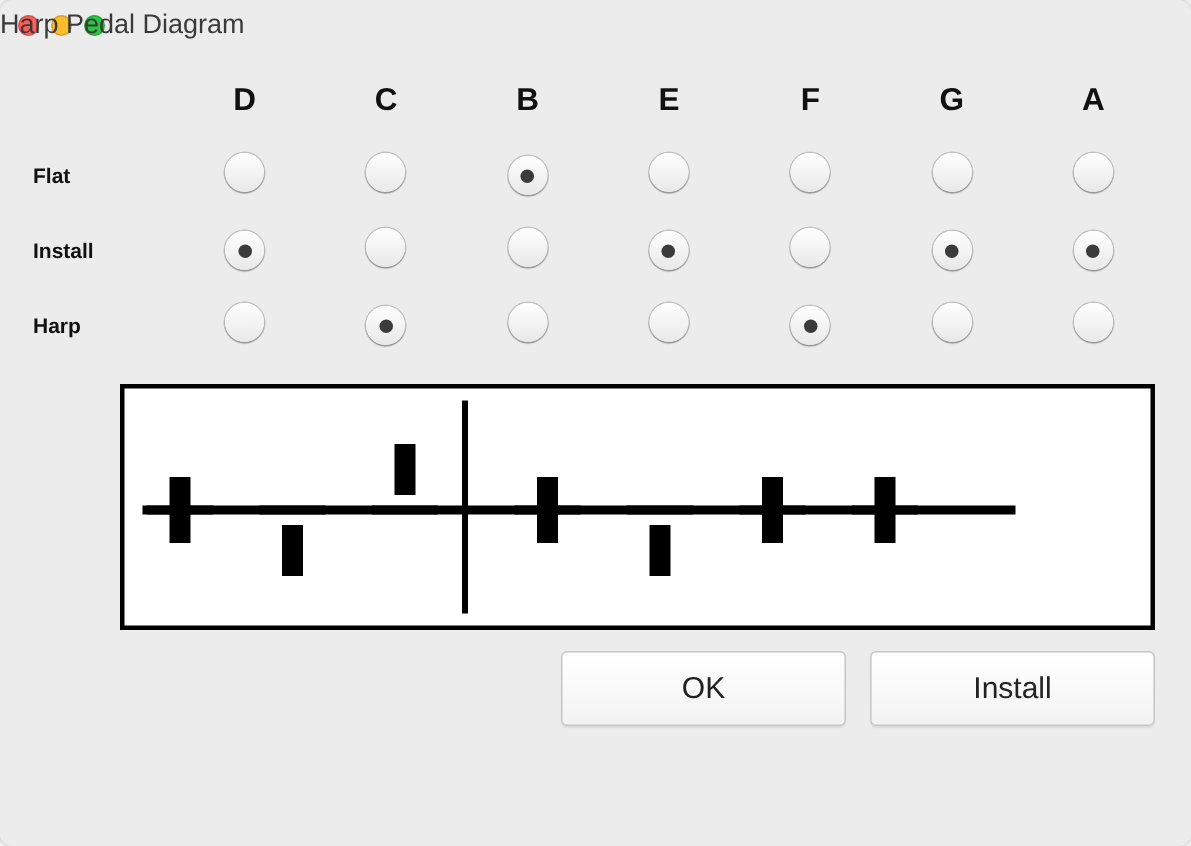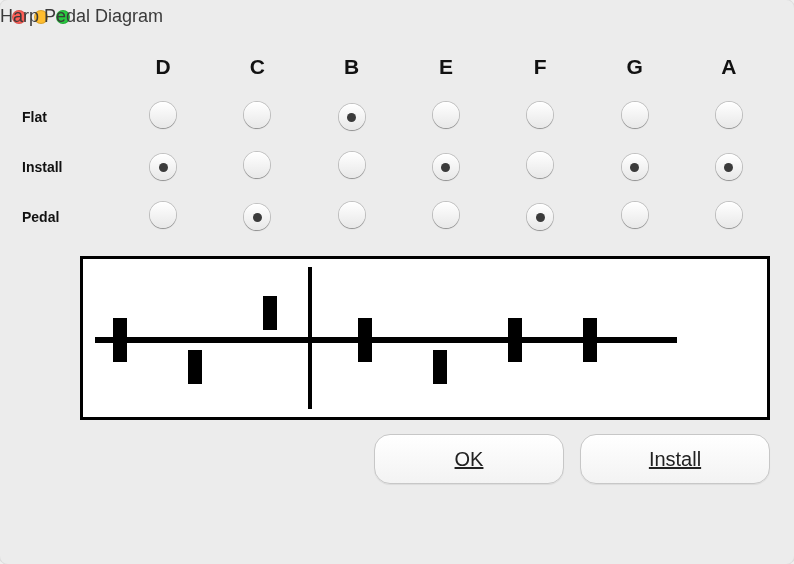--- a/index.html
+++ b/index.html
@@ -112,28 +112,27 @@
   .buttons {
     display: flex;
     justify-content: flex-end;
     gap: 16px;
     margin-top: 14px;
     padding-right: 6px;
   }
   .btn {
     width: 190px;
     height: 50px;
-    border-radius: 16px;
+    border-radius: 4px;
     border: 1px solid #c7c7c7;
     background: linear-gradient(#ffffff,#f3f3f3);
     font-size: 20px;
     color: #222;
     box-shadow: 0 1px 1px rgba(0,0,0,0.07);
     cursor: pointer;
-    text-decoration: underline;
   }
 
   
   .hline {
     position: absolute;
     left: 12px; right: 90px;
     top: 78px;
     height: 6px;
     background: #000;
   }
@@ -202,21 +201,21 @@
               </span></td>
             <td><span class="radio"></span></td>
             <td><span class="radio checked">
                 <span class="dot"></span>
               </span></td>
             <td><span class="radio checked">
                 <span class="dot"></span>
               </span></td>
           </tr>
           <tr>
-            <td class="rowlabel">Pedal</td>
+            <td class="rowlabel">Harp</td>
             <td><span class="radio"></span></td>
             <td><span class="radio checked">
                 <span class="dot"></span>
               </span></td>
             <td><span class="radio"></span></td>
             <td><span class="radio"></span></td>
             <td><span class="radio checked">
                 <span class="dot"></span>
               </span></td>
             <td><span class="radio"></span></td>

